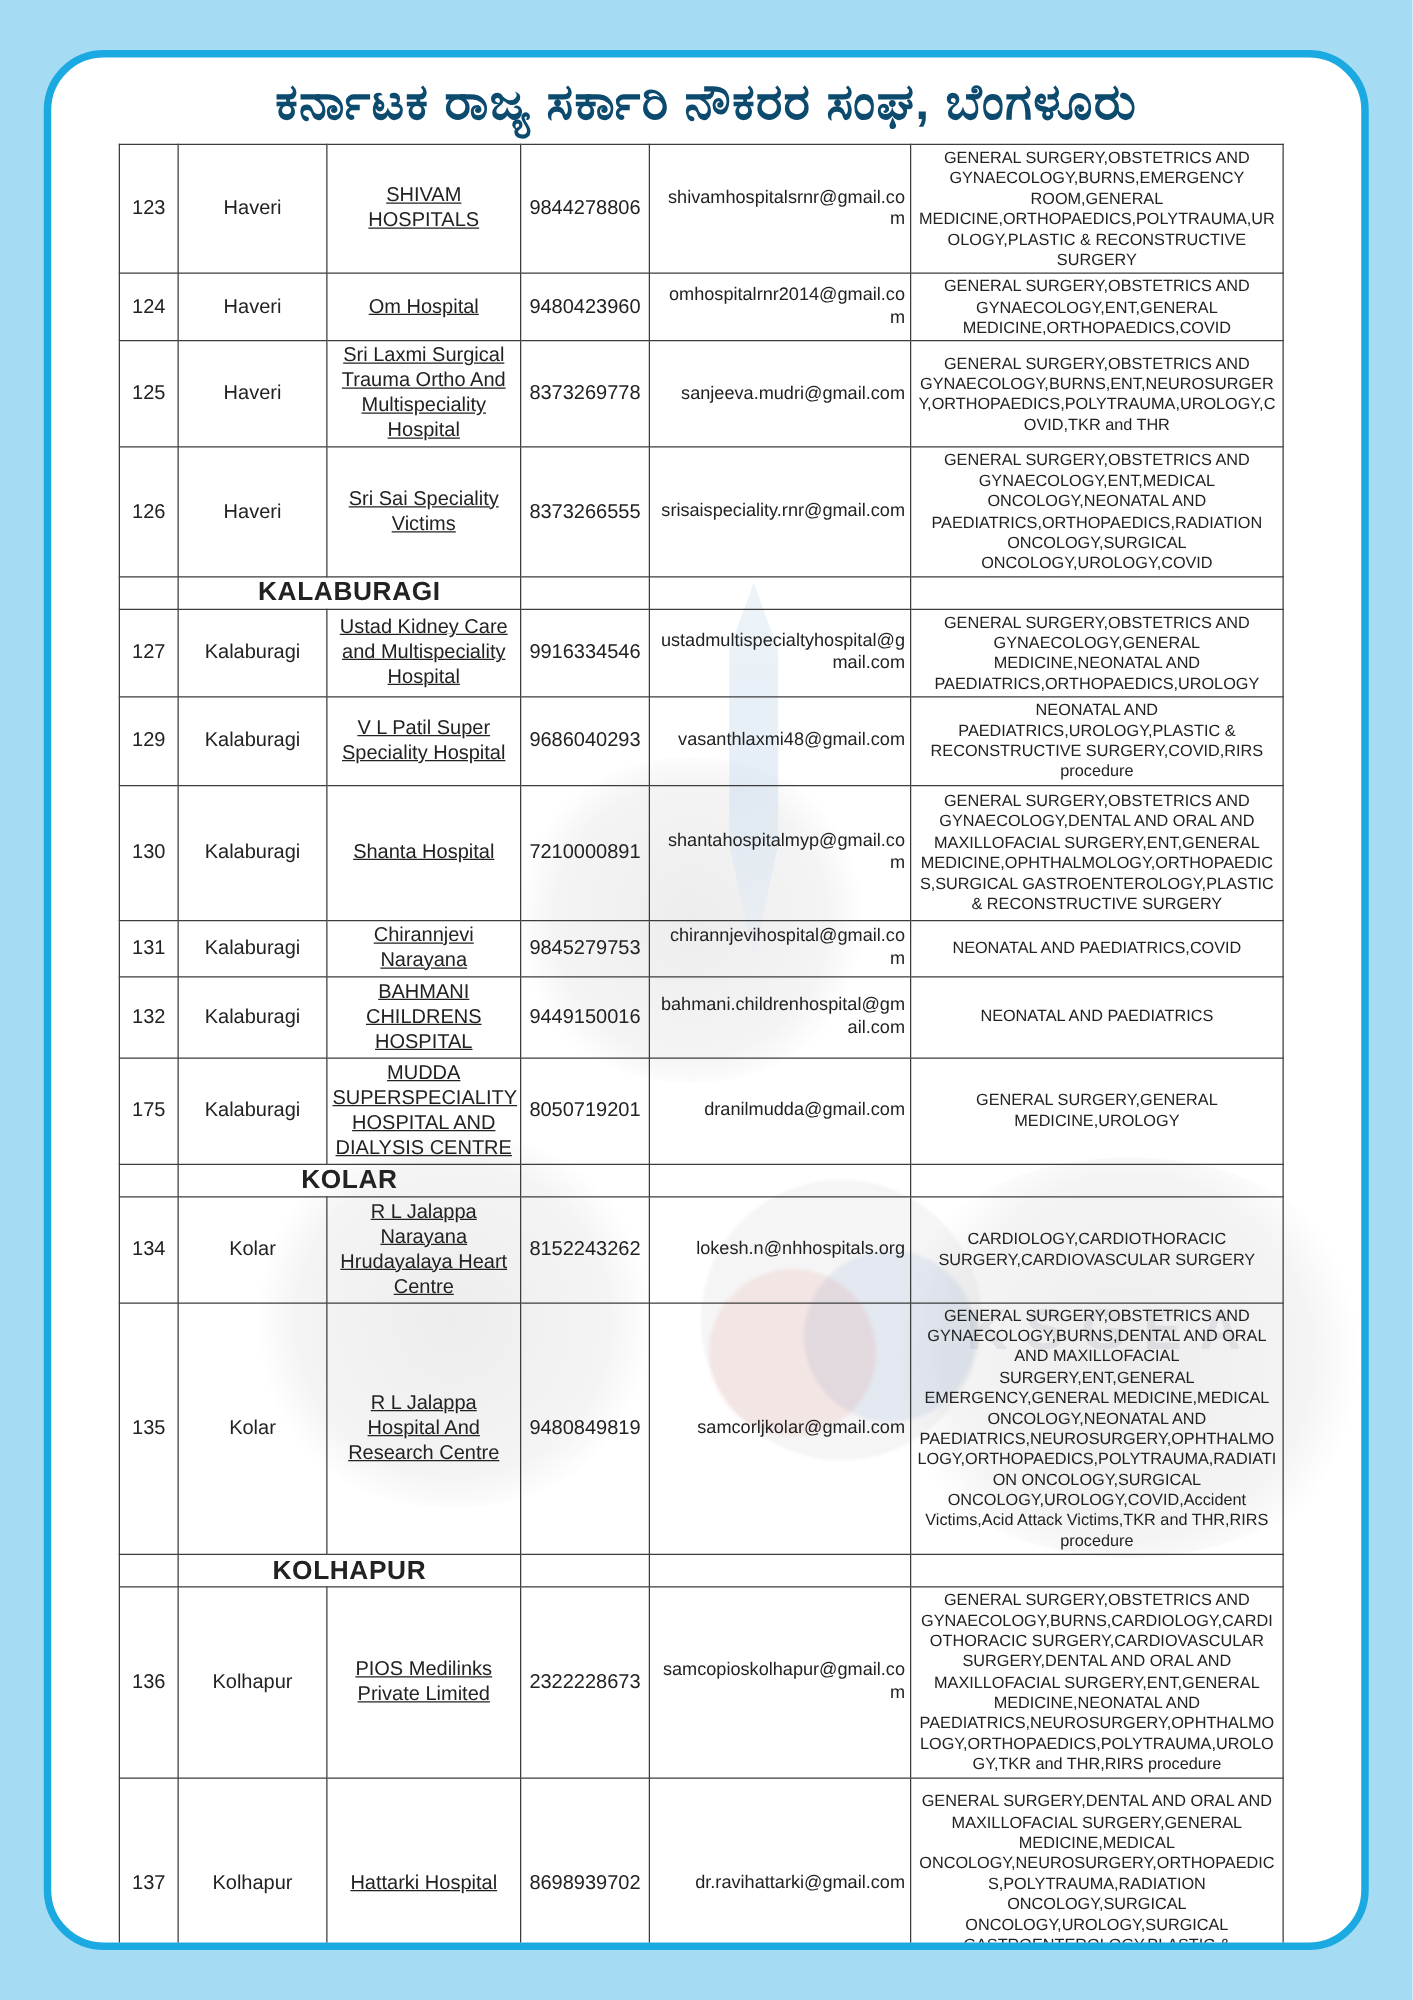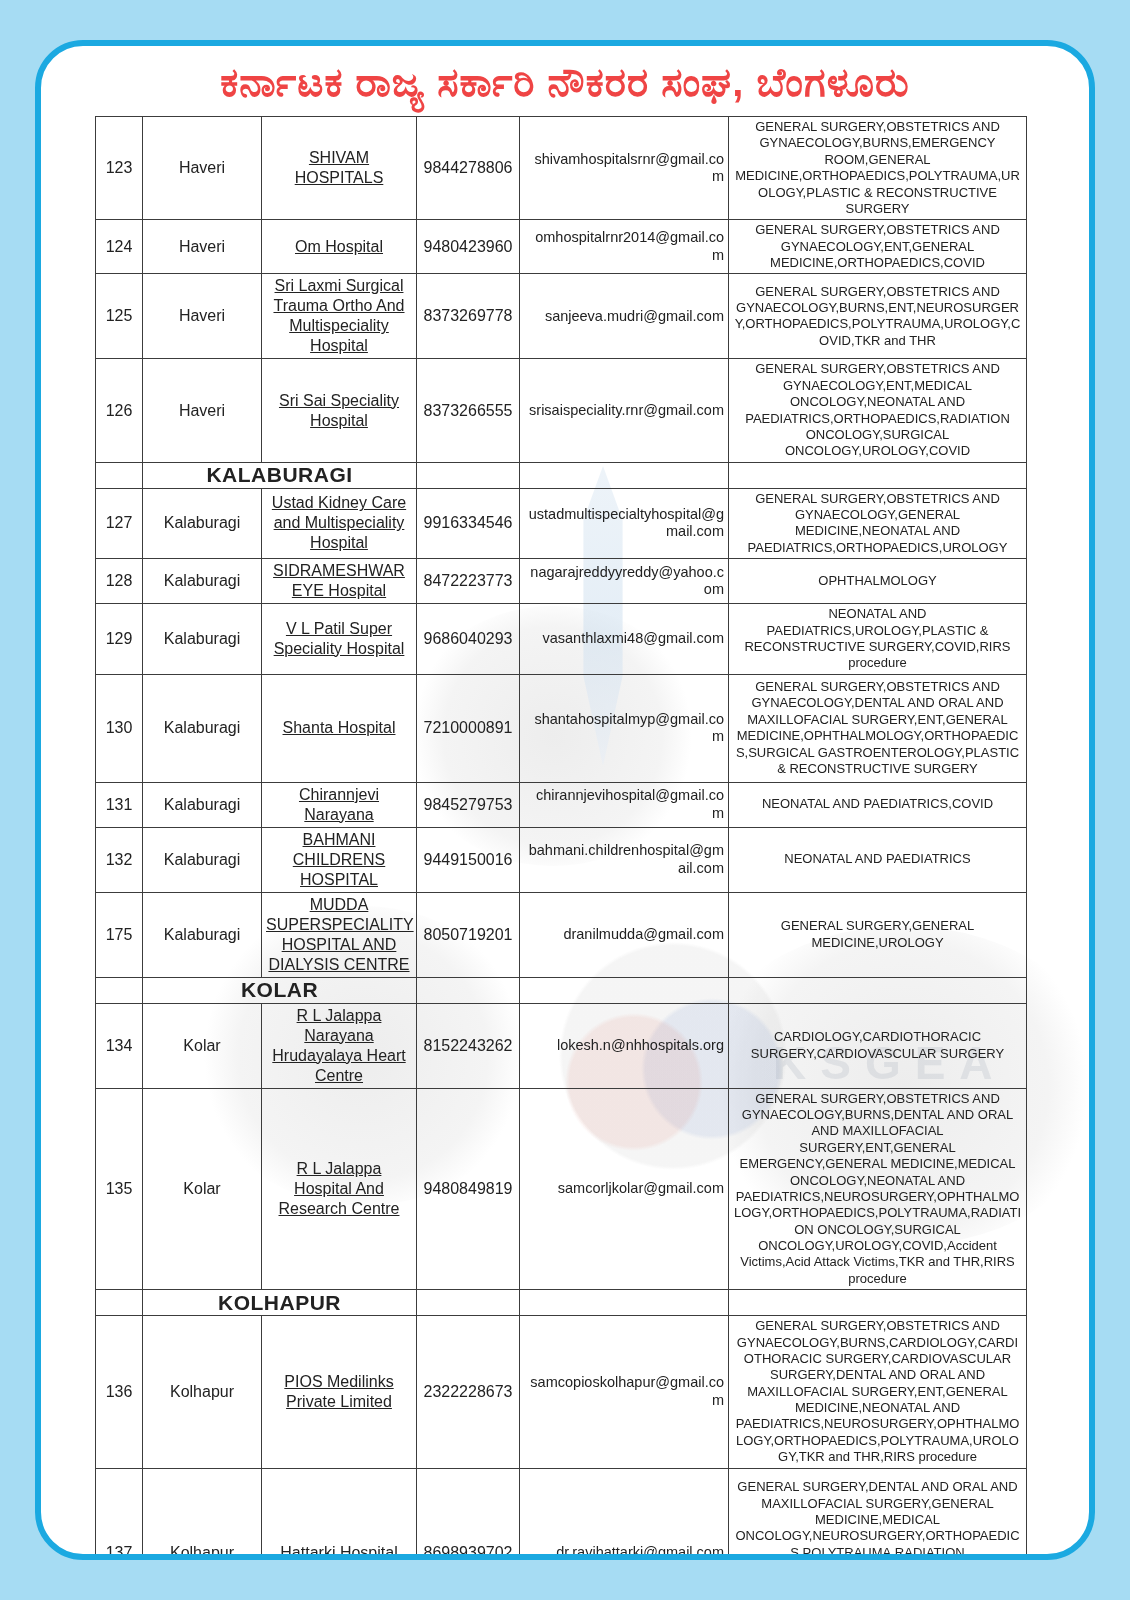--- a/index.html
+++ b/index.html
@@ -18,21 +18,21 @@
     background: #ffffff;
     border: 6px solid #1ba9e1;
     border-radius: 48px;
     box-sizing: border-box;
     overflow: hidden;
   }
   .kn-title {
     text-align: center;
     font-weight: bold;
     font-size: 40px;
-    color: #ef4444;
+    color: #0c4a6e;
     margin: 14px 0 10px 0;
     letter-spacing: 1px;
     font-family: "Liberation Sans", sans-serif;
   }
   
   .watermark {
     position: absolute;
     left: 0; top: 0; width: 100%; height: 100%;
     pointer-events: none;
     z-index: 0;
@@ -164,21 +164,21 @@
     <td class="t-dist">Haveri</td>
     <td class="t-name">Sri Laxmi Surgical Trauma Ortho And Multispeciality Hospital</td>
     <td class="t-ph">8373269778</td>
     <td class="t-mail">sanjeeva.mudri@gmail.com</td>
     <td class="t-spec">GENERAL SURGERY,OBSTETRICS AND GYNAECOLOGY,BURNS,ENT,NEUROSURGERY,ORTHOPAEDICS,POLYTRAUMA,UROLOGY,COVID,TKR and THR</td>
   </tr>
 
   <tr style="height: 102px;">
     <td class="t-sl">126</td>
     <td class="t-dist">Haveri</td>
-    <td class="t-name">Sri Sai Speciality Hospital</td>
+    <td class="t-name">Sri Sai Speciality Victims</td>
     <td class="t-ph">8373266555</td>
     <td class="t-mail">srisaispeciality.rnr@gmail.com</td>
     <td class="t-spec">GENERAL SURGERY,OBSTETRICS AND GYNAECOLOGY,ENT,MEDICAL ONCOLOGY,NEONATAL AND PAEDIATRICS,ORTHOPAEDICS,RADIATION ONCOLOGY,SURGICAL ONCOLOGY,UROLOGY,COVID</td>
   </tr>
 
   <tr class="section-row">
     <td></td>
     <td class="section-label" colspan="2">KALABURAGI</td>
     <td></td>
     <td></td>
@@ -187,28 +187,20 @@
 
   <tr style="height: 69px;">
     <td class="t-sl">127</td>
     <td class="t-dist">Kalaburagi</td>
     <td class="t-name">Ustad Kidney Care and Multispeciality Hospital</td>
     <td class="t-ph">9916334546</td>
     <td class="t-mail">ustadmultispecialtyhospital@gmail.com</td>
     <td class="t-spec">GENERAL SURGERY,OBSTETRICS AND GYNAECOLOGY,GENERAL MEDICINE,NEONATAL AND PAEDIATRICS,ORTHOPAEDICS,UROLOGY</td>
   </tr>
 
-  <tr style="height: 38px;">
-    <td class="t-sl">128</td>
-    <td class="t-dist">Kalaburagi</td>
-    <td class="t-name">SIDRAMESHWAR EYE Hospital</td>
-    <td class="t-ph">8472223773</td>
-    <td class="t-mail">nagarajreddyyreddy@yahoo.com</td>
-    <td class="t-spec">OPHTHALMOLOGY</td>
-  </tr>
 
   <tr style="height: 66px;">
     <td class="t-sl">129</td>
     <td class="t-dist">Kalaburagi</td>
     <td class="t-name">V L Patil Super Speciality Hospital</td>
     <td class="t-ph">9686040293</td>
     <td class="t-mail">vasanthlaxmi48@gmail.com</td>
     <td class="t-spec">NEONATAL AND PAEDIATRICS,UROLOGY,PLASTIC &amp; RECONSTRUCTIVE SURGERY,COVID,RIRS procedure</td>
   </tr>
 

